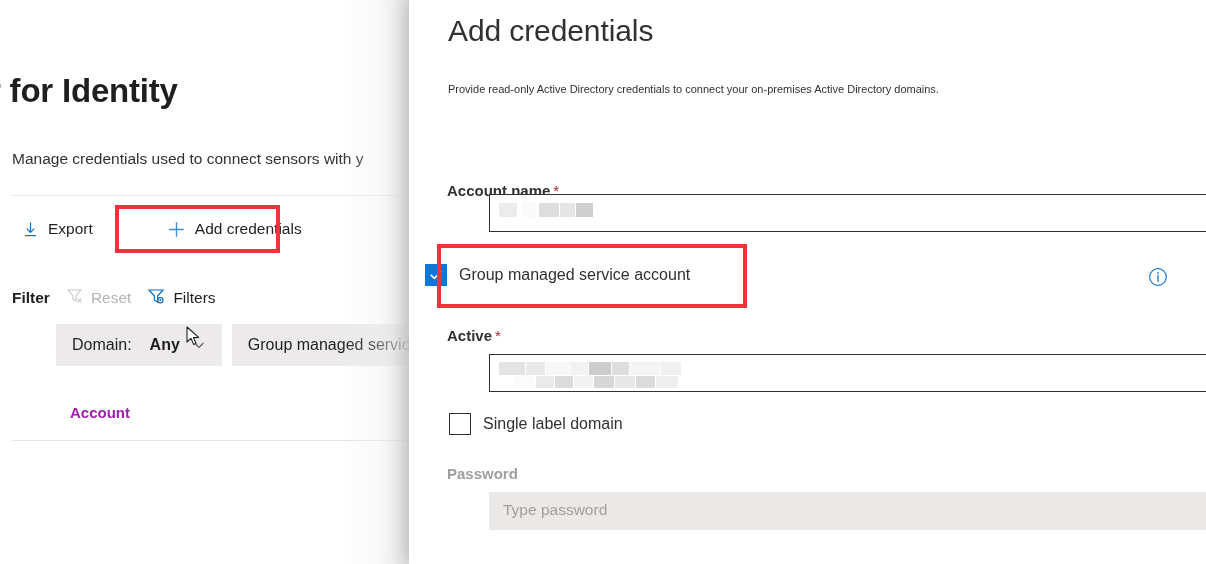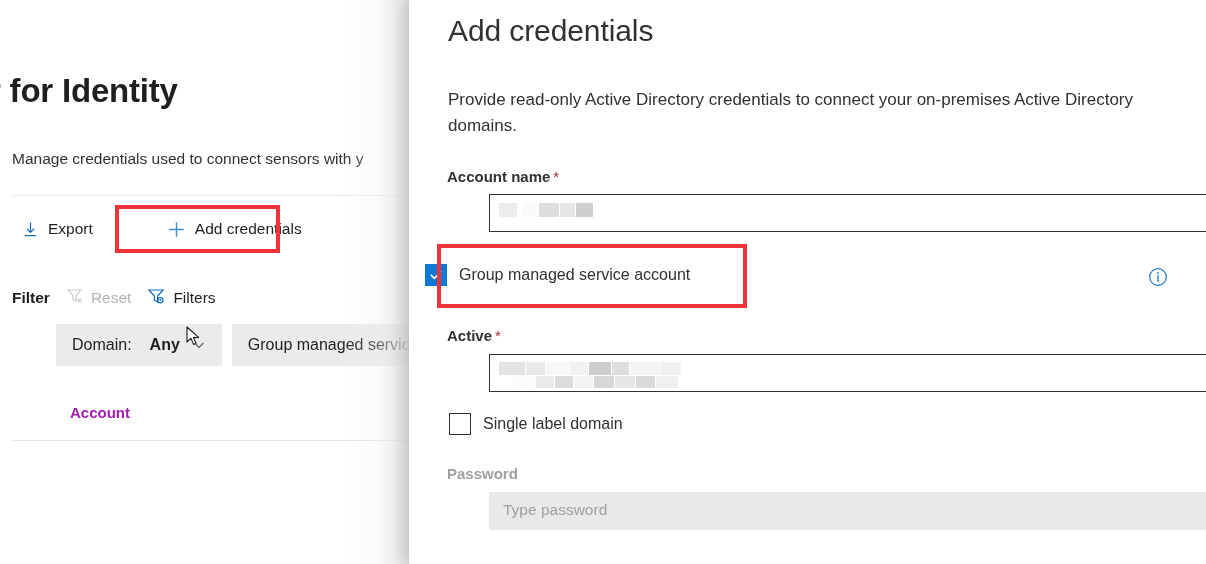--- a/index.html
+++ b/index.html
@@ -184,23 +184,23 @@
     position: absolute;
     left: 39px;
     top: 14px;
     font-size: 30px;
     color: #323130;
     letter-spacing: -0.1px;
   }
   .panel-desc {
     position: absolute;
     left: 39px;
-    top: 87px;
+    top: 76px;
     width: 720px;
-    font-size: 17px;
+    font-size: 11px;
     line-height: 26px;
     color: #323130;
   }
 
   .field-label {
     position: absolute;
     font-size: 15px;
     font-weight: bold;
     color: #323130;
     white-space: nowrap;
@@ -366,21 +366,21 @@
     <svg width="16" height="22" viewBox="0 0 16 22">
       <path d="M1 1 L1 16 L5 12.4 L7.6 18.4 L10 17.3 L7.5 11.6 L12.6 11.4 Z" fill="#ffffff" stroke="#1a1a1a" stroke-width="1.1" stroke-linejoin="round"></path>
     </svg>
   </div>
 
   <div class="panel">
     <div class="panel-title">Add credentials</div>
     <div class="panel-desc">Provide read-only Active Directory credentials to connect your on-premises Active Directory domains.</div>
   </div>
 
-  <div class="field-label" style="left:447px; top:168px;">
+  <div class="field-label" style="left:447px; top:182px;">
     <span>Account name</span><span class="req">*</span>
   </div>
   <div class="text-input" style="top:194px;">
     <div class="redact" style="left:9px; top:6px; width:160px; height:20px;">
       <i style="left:0px;   top:2px;  width:18px; height:14px; background:#ececec;"></i>
       <i style="left:23px;  top:2px;  width:14px; height:14px; background:#fafafa;"></i>
       <i style="left:40px;  top:2px;  width:20px; height:14px; background:#dddddd;"></i>
       <i style="left:61px;  top:2px;  width:15px; height:14px; background:#e6e6e6;"></i>
       <i style="left:77px;  top:2px;  width:17px; height:14px; background:#cfcfcf;"></i>
     </div>

